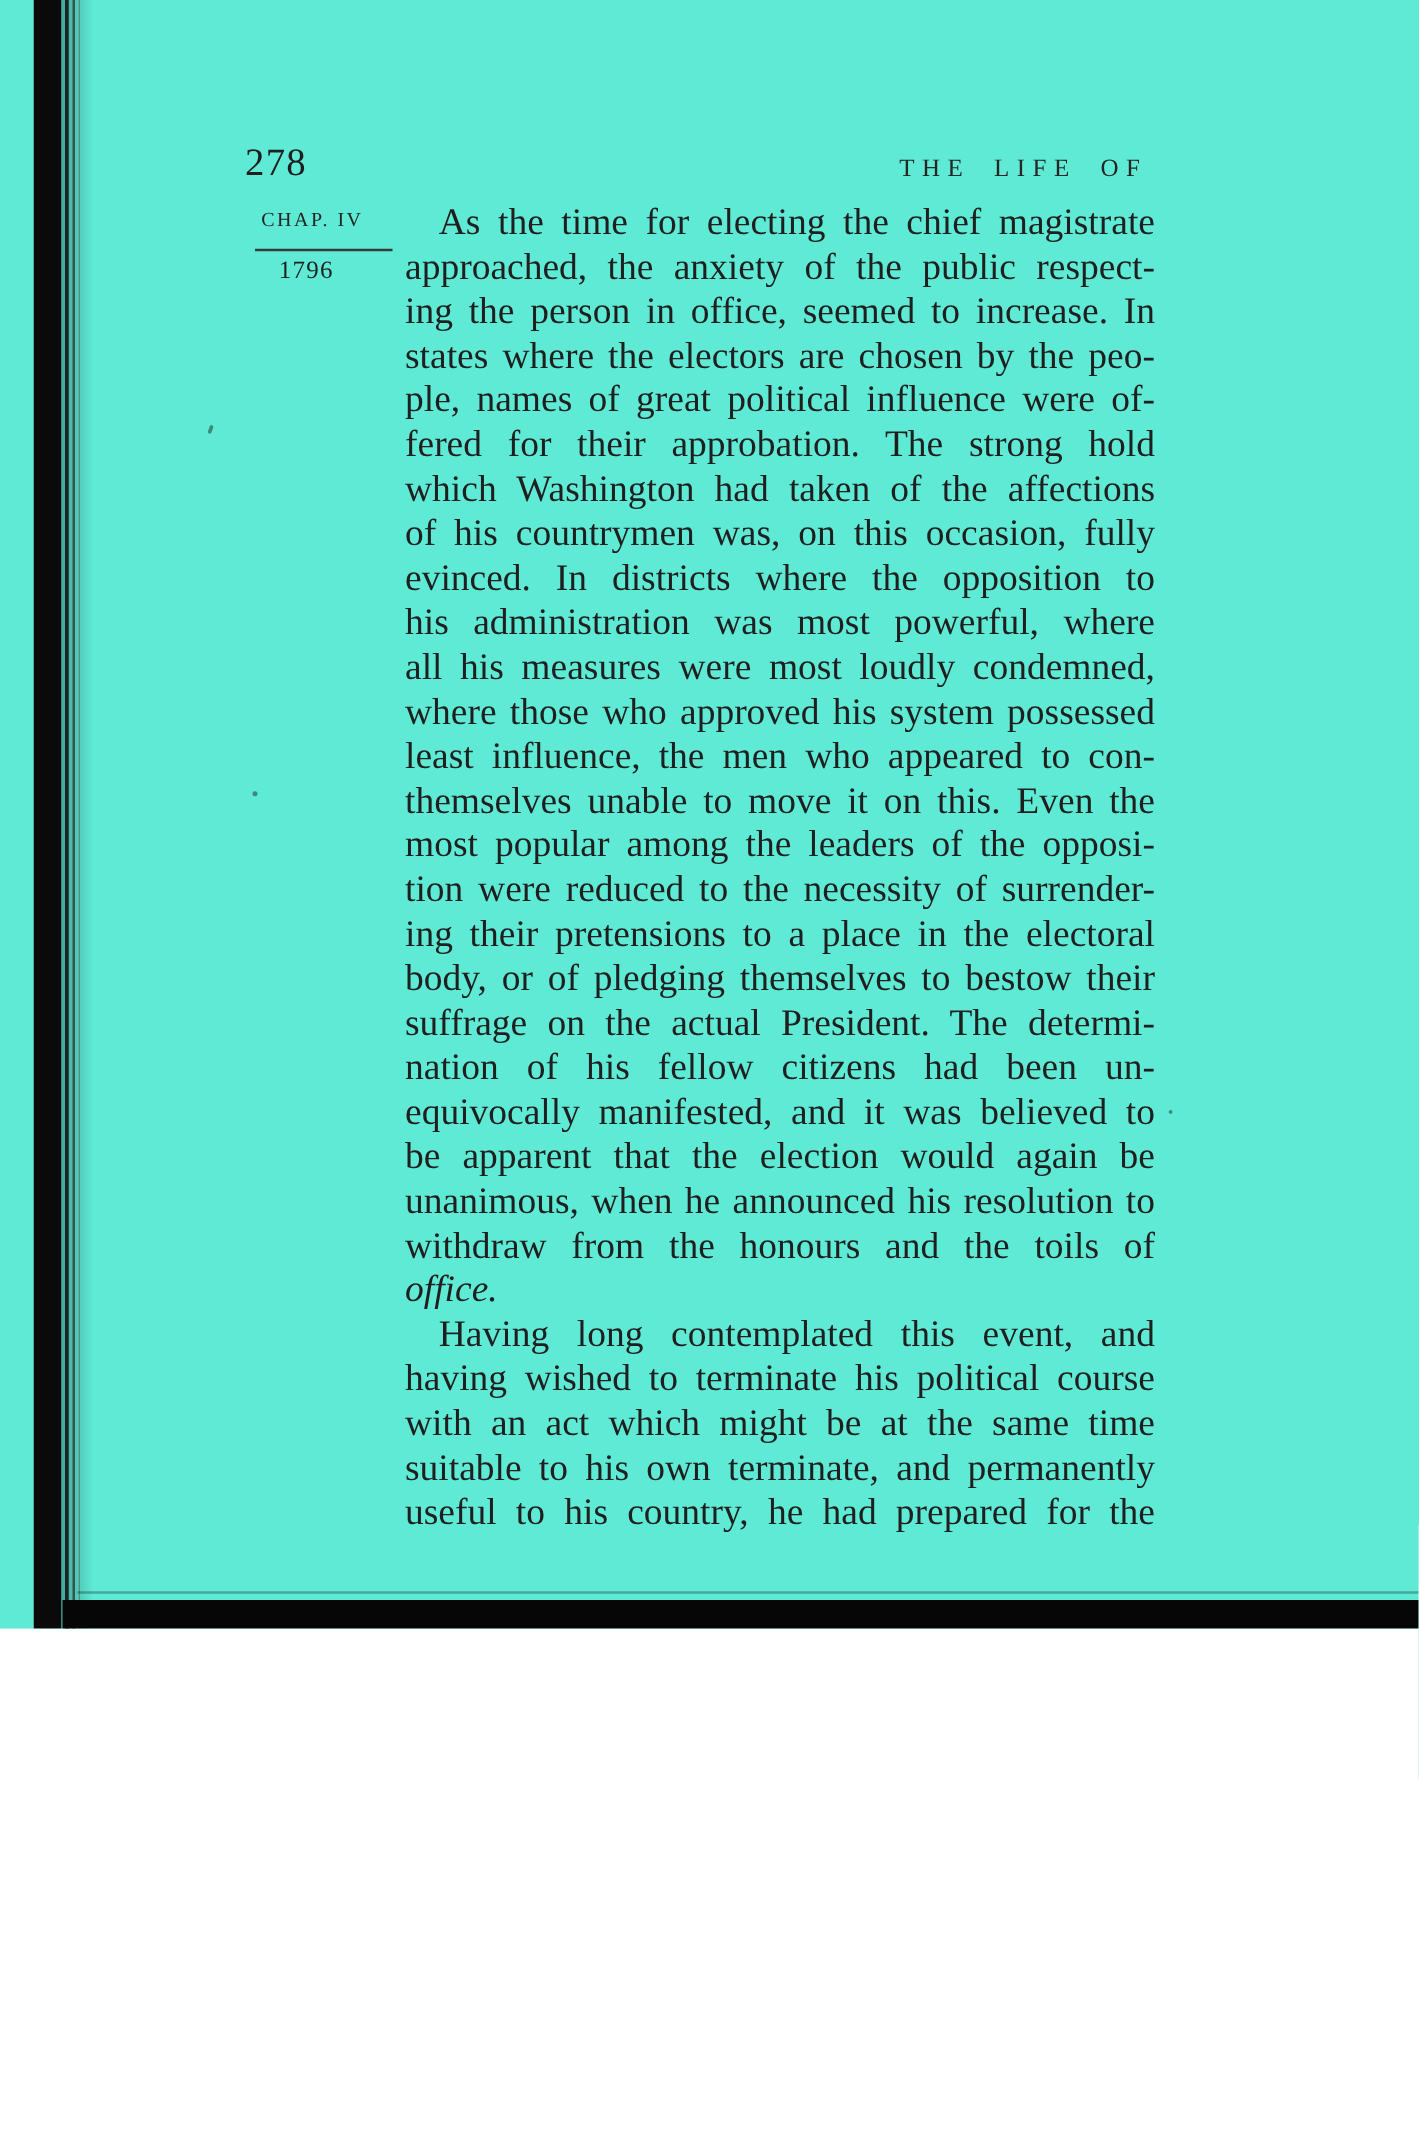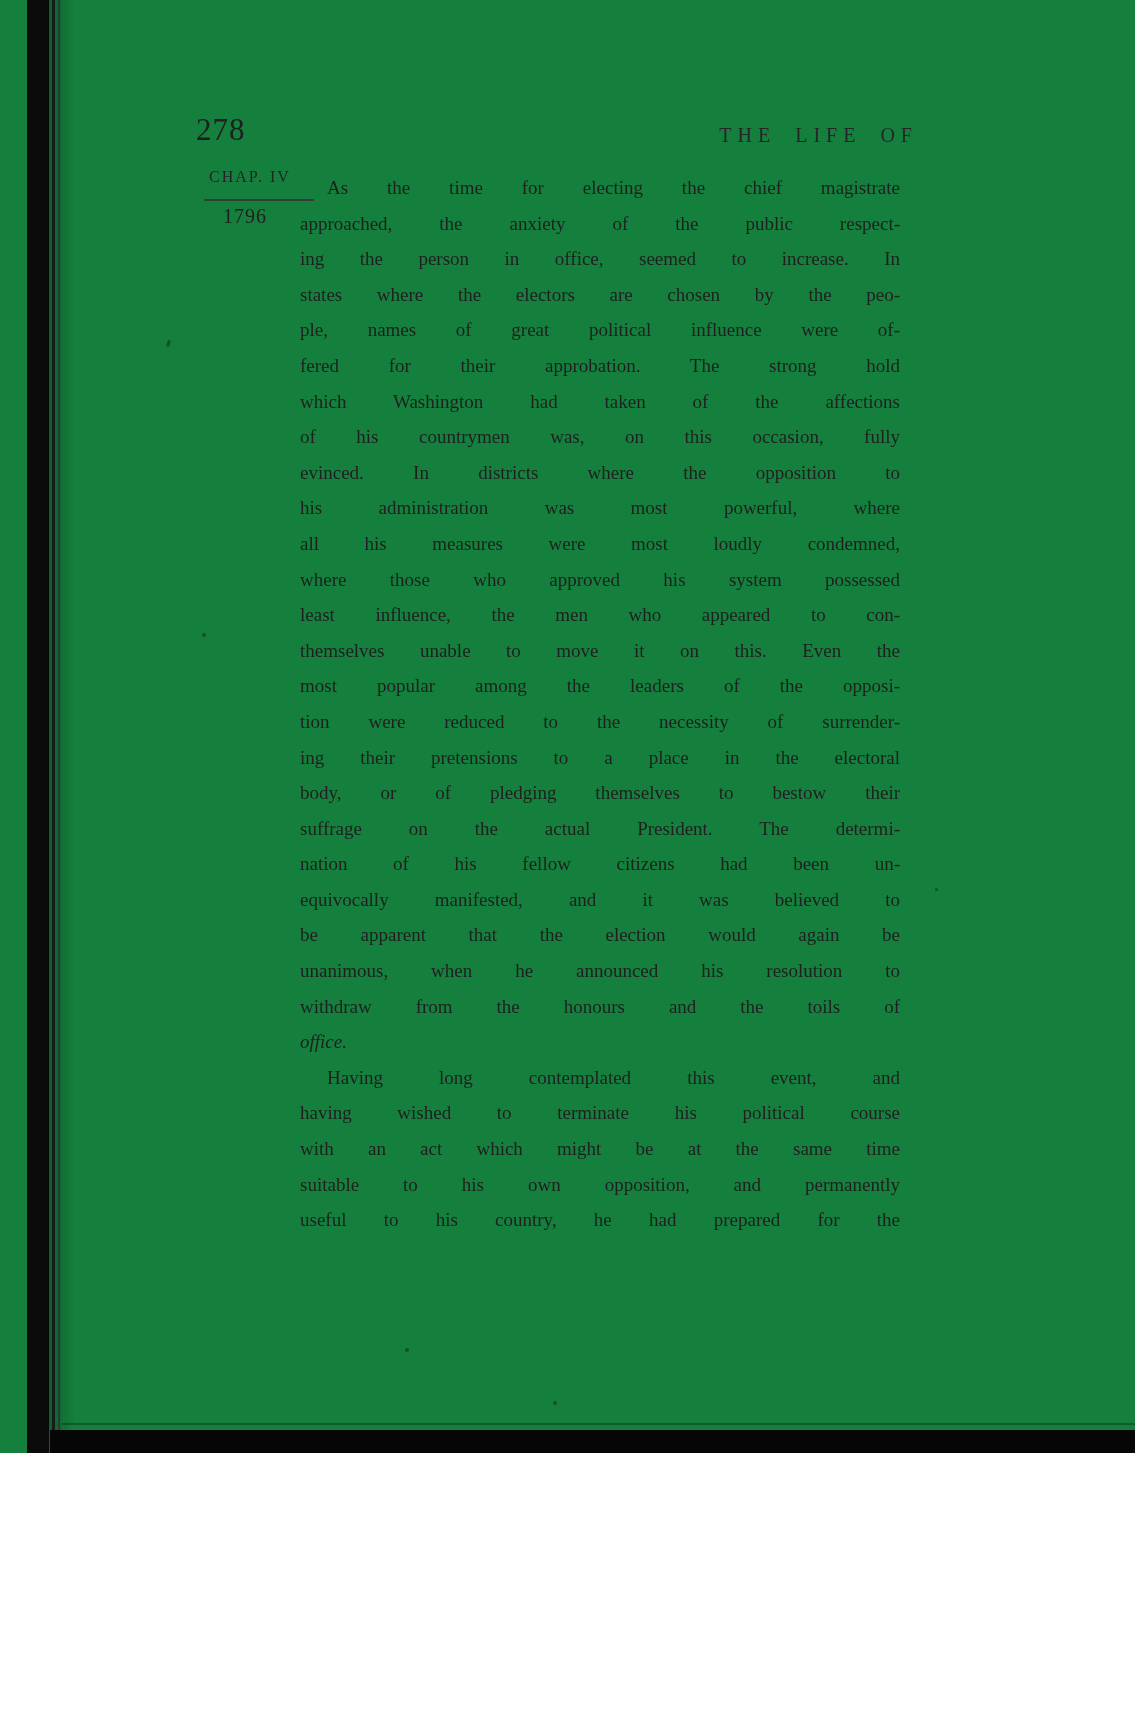--- a/index.html
+++ b/index.html
@@ -1,20 +1,20 @@
 <!DOCTYPE html>
 <html><head>
 <meta charset="utf-8">
 <style>
   html, body { margin: 0; padding: 0; background: #ffffff; }
   .page {
     position: relative;
     width: 1135px;
-    height: 1453px;
-    background: #15803d;
+    height: 1303px;
+    background: #5eead4;
     overflow: hidden;
     font-family: "Liberation Serif", "DejaVu Serif", serif;
     color: #1f1f1f;
   }
 
   
   .edge-black {
     position: absolute; left: 27px; top: 0; bottom: 0; width: 22px;
     background: #0a0a0a;
   }
@@ -48,22 +48,22 @@
     position: absolute; left: 204px; top: 199px; width: 110px; height: 2px;
     background: #3a3a3a;
   }
   .year-label {
     position: absolute; left: 223px; top: 205px;
     font-size: 20px; letter-spacing: 1px;
   }
 
   
   .body-text {
-    position: absolute; left: 300px; top: 160px; width: 600px;
-    font-size: 19px; line-height: 35.6px; margin-top: 10px;
+    position: absolute; left: 324px; top: 160px; width: 600px;
+    font-size: 30px; line-height: 35.6px;
   }
   .line {
     height: 35.6px;
     text-align: justify;
     text-align-last: justify;
     white-space: nowrap;
   }
   .line.flush { text-align-last: left; font-style: italic; }
   .line.indent { text-indent: 27px; }
 </style>
@@ -119,18 +119,18 @@
       <div class="line">equivocally manifested, and it was believed to</div>
       <div class="line">be apparent that the election would again be</div>
       <div class="line">unanimous, when he announced his resolution to</div>
       <div class="line">withdraw from the honours and the toils of</div>
       <div class="line flush">office.</div>
     </div>
     <div>
       <div class="line indent">Having long contemplated this event, and</div>
       <div class="line">having wished to terminate his political course</div>
       <div class="line">with an act which might be at the same time</div>
-      <div class="line">suitable to his own opposition, and permanently</div>
+      <div class="line">suitable to his own terminate, and permanently</div>
       <div class="line">useful to his country, he had prepared for the</div>
     </div>
   </div>
 
 </div>
 
 </body></html>

